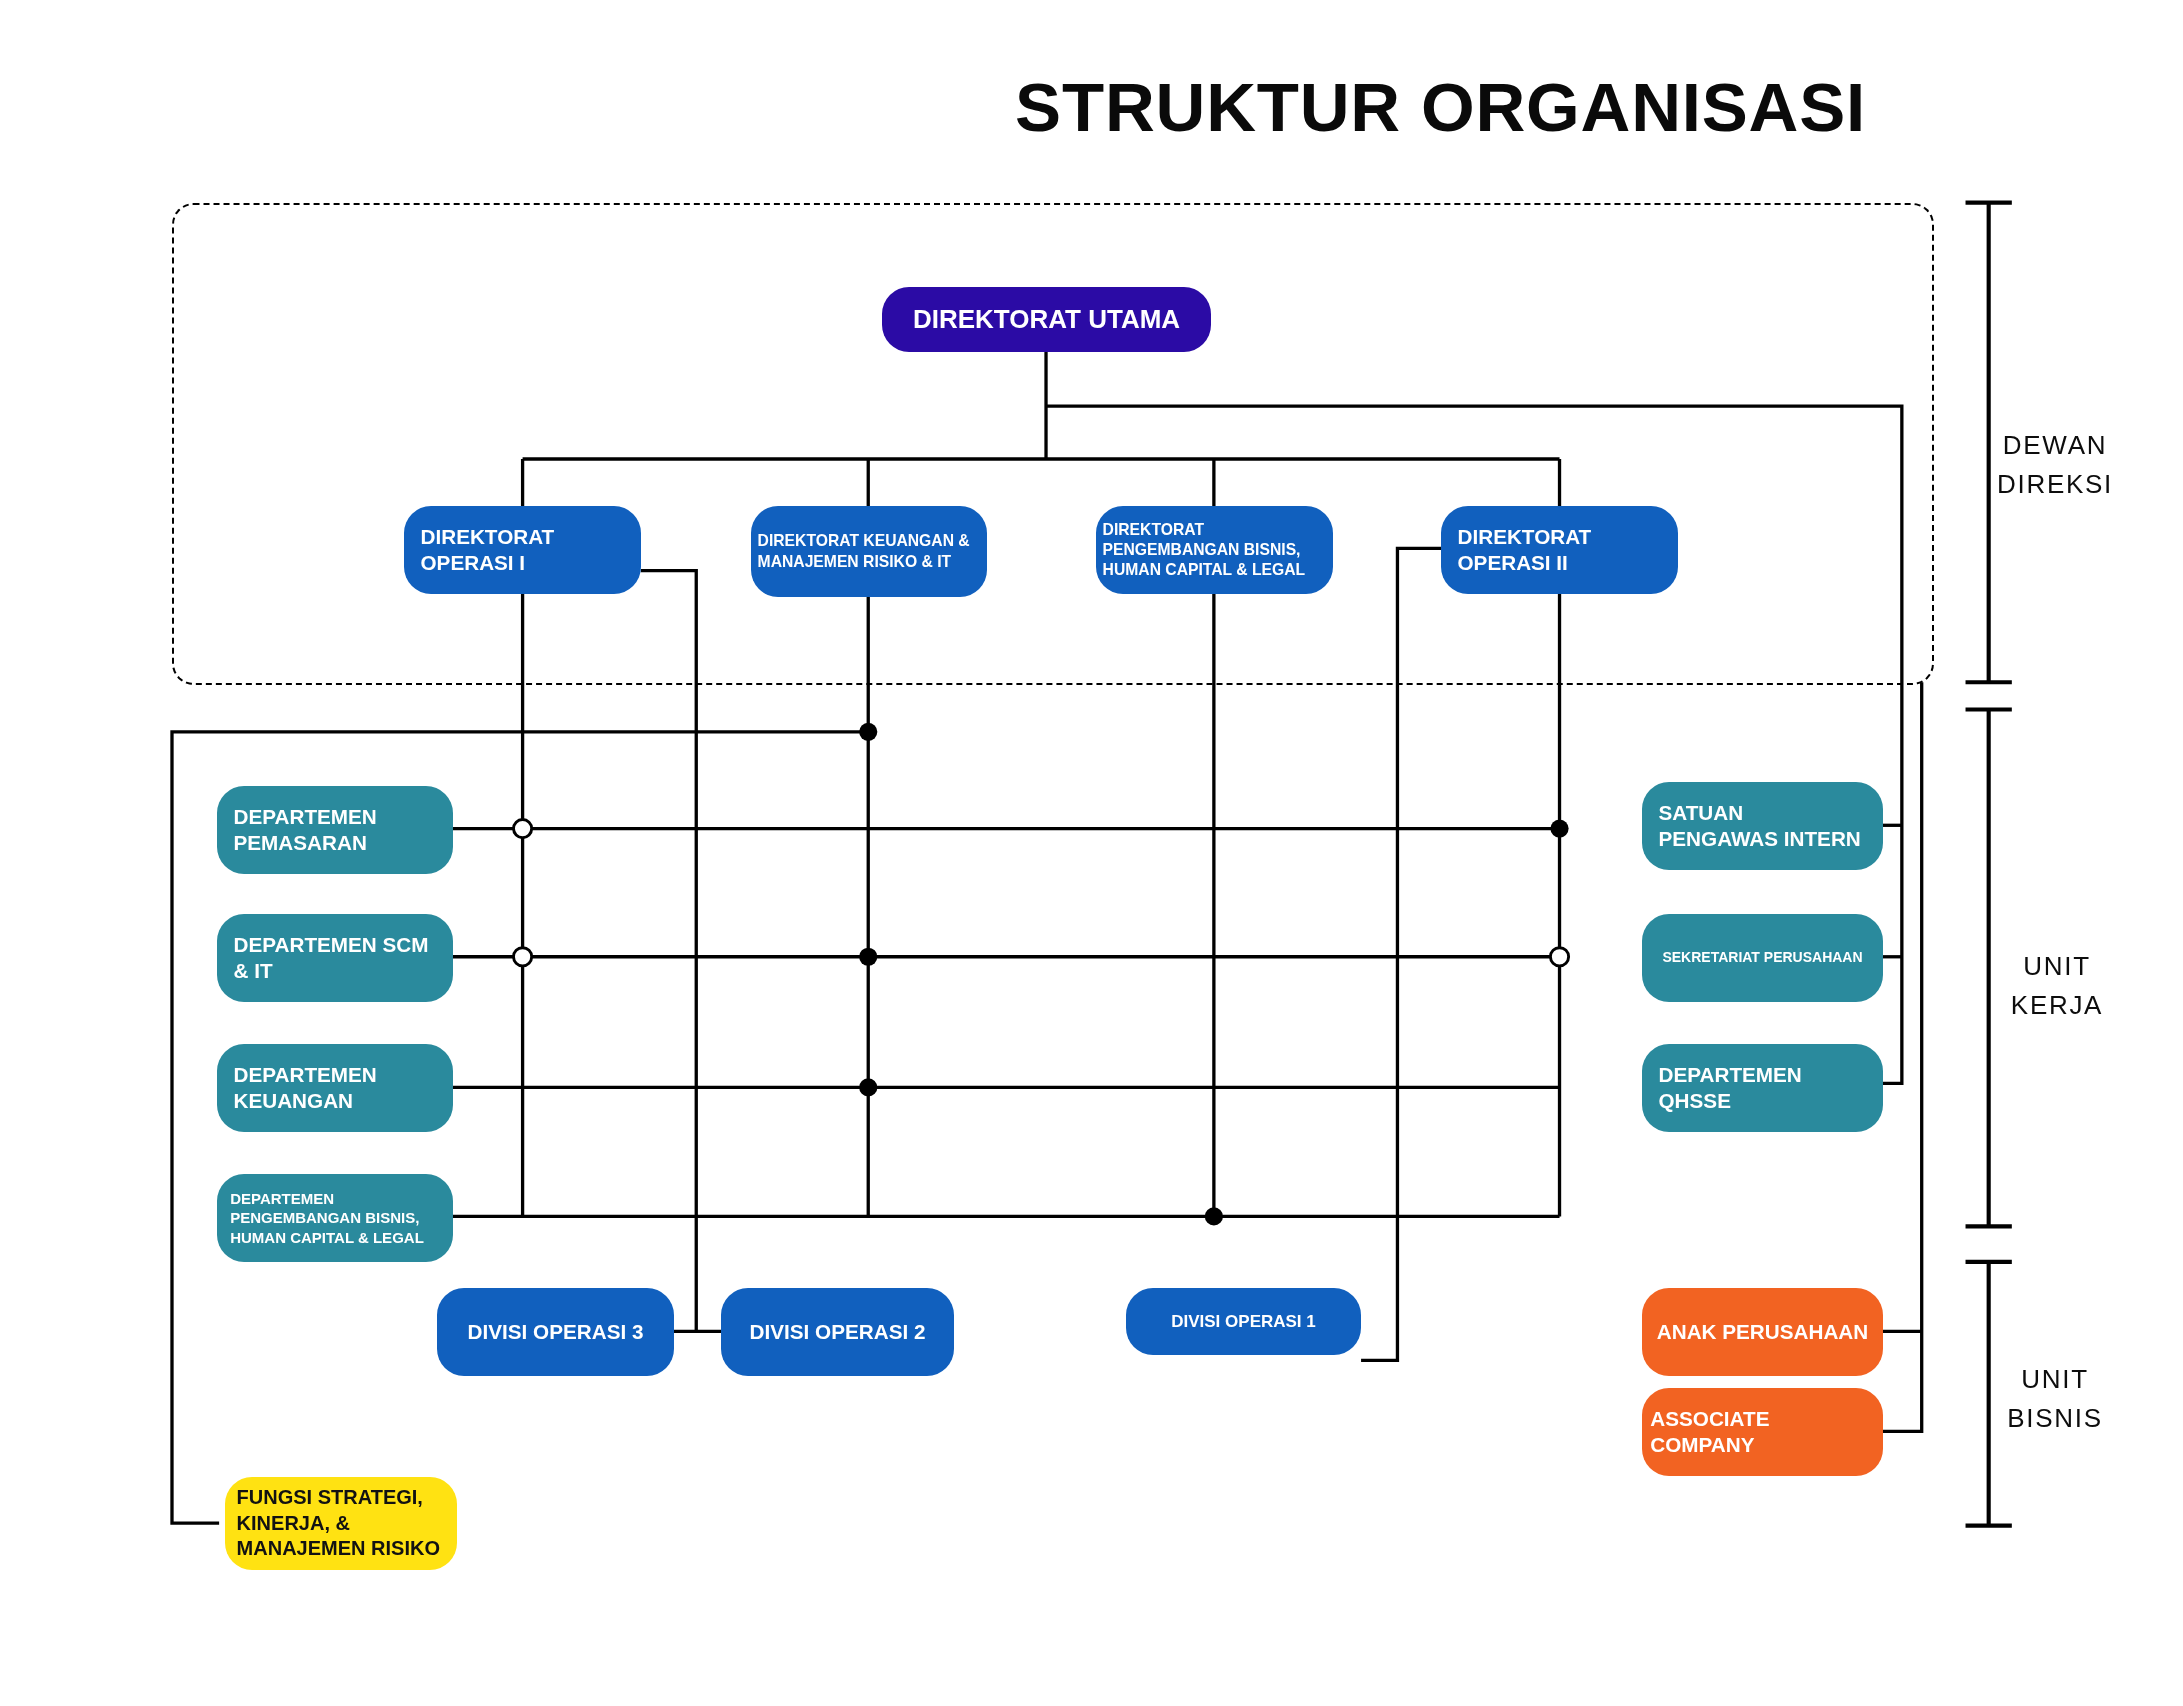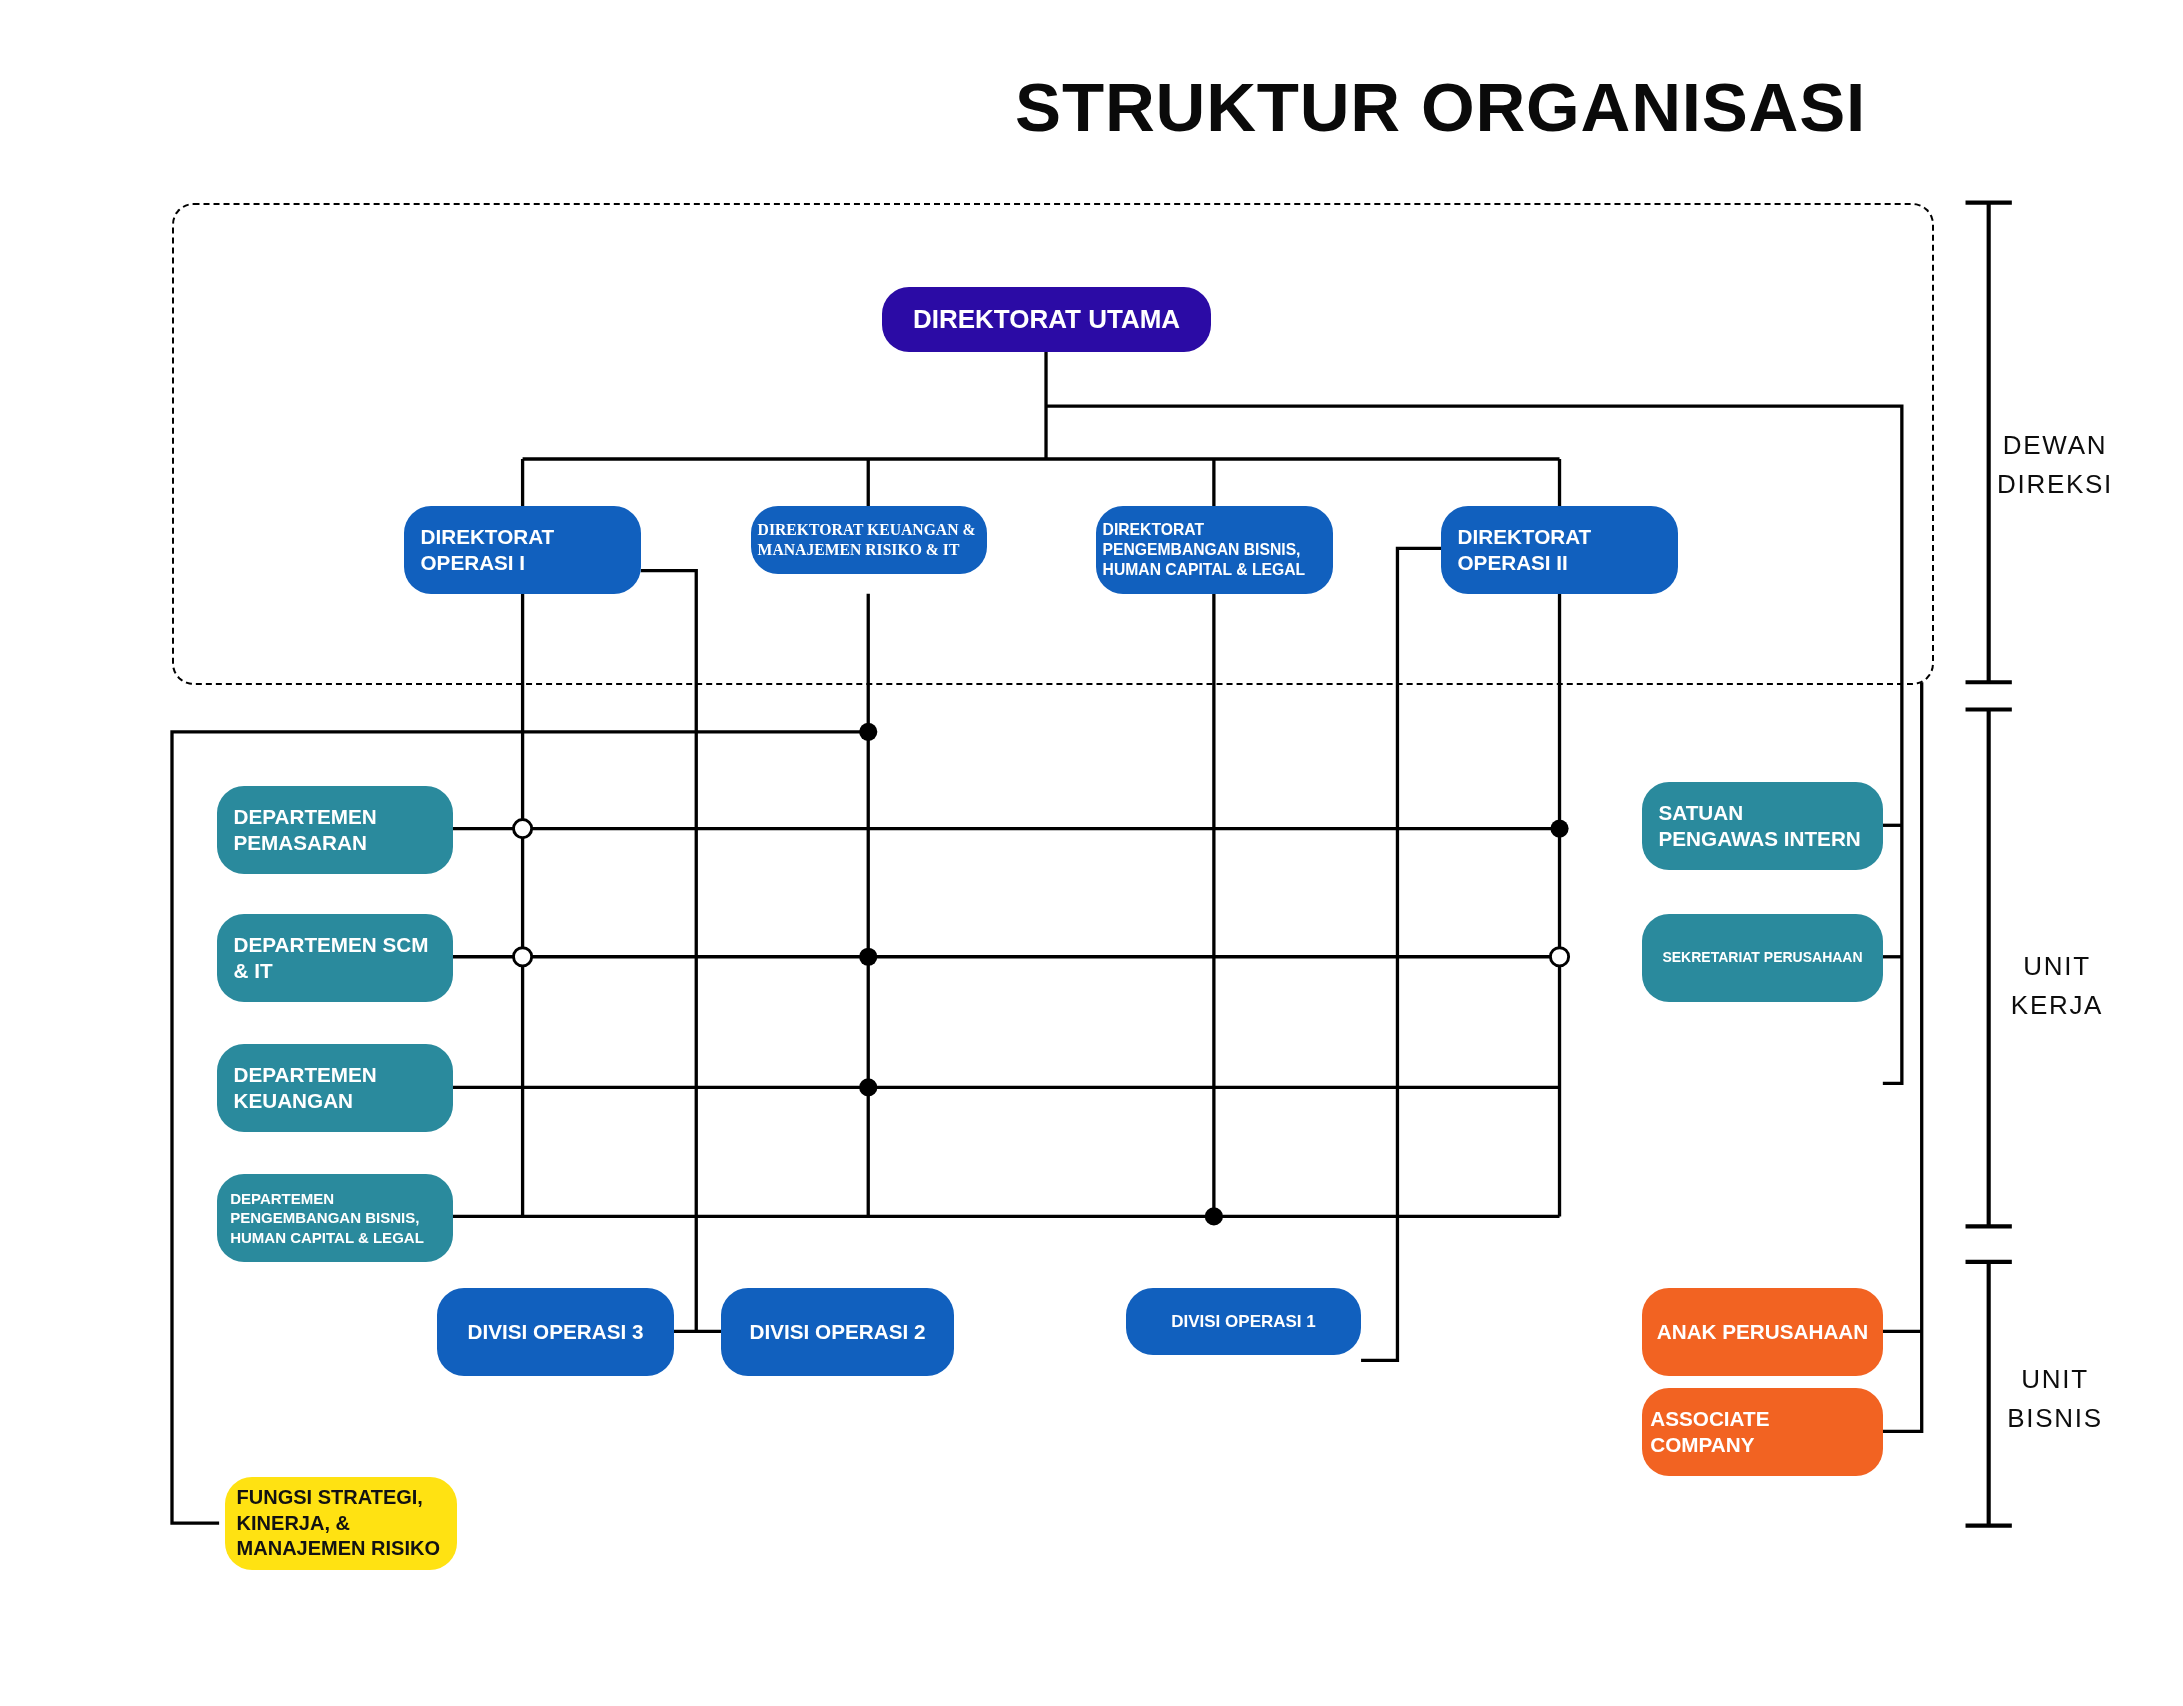--- a/index.html
+++ b/index.html
@@ -22,21 +22,21 @@
     line-height:1.28;box-sizing:border-box;padding:6.6px 16.5px;
   }
   .indigo{background:var(--indigo);}
   .blue{background:var(--blue);}
   .teal{background:var(--teal);}
   .orange{background:var(--orange);padding:6.6px 8.3px;}
   .yellow{background:var(--yellow);color:#121212;}
   
   #n-utama{left:882px;top:287px;width:329px;height:65px;font-size:26px;}
   #n-op1{left:404px;top:506px;width:237px;height:88px;font-size:20.7px;}
-  #n-keu{left:751px;top:506px;width:236px;height:68px;font-size:15.7px;padding:6.6px 6.6px;font-family:Liberation Serif, serif;}
+  #n-keu{left:751px;top:506px;width:236px;height:91px;font-size:15.7px;padding:6.6px 6.6px;}
   #n-peng{left:1096px;top:506px;width:237px;height:88px;font-size:15.7px;padding:6.6px 6.6px;}
   #n-op2{left:1441px;top:506px;width:237px;height:88px;font-size:20.7px;}
   #n-dpem{left:217px;top:786px;width:236px;height:88px;font-size:20.7px;}
   #n-dscm{left:217px;top:914px;width:236px;height:88px;font-size:20.7px;}
   #n-dkeu{left:217px;top:1044px;width:236px;height:88px;font-size:20.7px;}
   #n-dpeng{left:217px;top:1174px;width:236px;height:88px;font-size:15px;padding:6.6px 13.2px;}
   #n-spi{left:1642px;top:782px;width:241px;height:88px;font-size:20.7px;}
   #n-sek{left:1642px;top:914px;width:241px;height:88px;font-size:14px;}
   #n-qhsse{left:1642px;top:1044px;width:241px;height:88px;font-size:20.7px;}
   #n-div3{left:437px;top:1288px;width:237px;height:88px;font-size:20.7px;}
@@ -117,20 +117,21 @@
   <div class="node blue" id="n-peng">DIREKTORAT PENGEMBANGAN BISNIS, HUMAN CAPITAL &amp; LEGAL</div>
   <div class="node blue" id="n-op2">DIREKTORAT OPERASI II</div>
 
   <div class="node teal" id="n-dpem">DEPARTEMEN PEMASARAN</div>
   <div class="node teal" id="n-dscm">DEPARTEMEN SCM &amp; IT</div>
   <div class="node teal" id="n-dkeu">DEPARTEMEN KEUANGAN</div>
   <div class="node teal" id="n-dpeng">DEPARTEMEN PENGEMBANGAN BISNIS, HUMAN CAPITAL &amp; LEGAL</div>
 
   <div class="node teal" id="n-spi">SATUAN PENGAWAS INTERN</div>
   <div class="node teal" id="n-sek">SEKRETARIAT PERUSAHAAN</div>
+  <div class="node teal" id="n-qhsse">DEPARTEMEN QHSSE</div>
 
   <div class="node blue" id="n-div3">DIVISI OPERASI 3</div>
   <div class="node blue" id="n-div2">DIVISI OPERASI 2</div>
   <div class="node blue" id="n-div1">DIVISI OPERASI 1</div>
 
   <div class="node orange" id="n-anak">ANAK PERUSAHAAN</div>
   <div class="node orange" id="n-assoc">ASSOCIATE COMPANY</div>
 
   <div class="node yellow" id="n-fungsi">FUNGSI STRATEGI, KINERJA, &amp; MANAJEMEN RISIKO</div>
 

